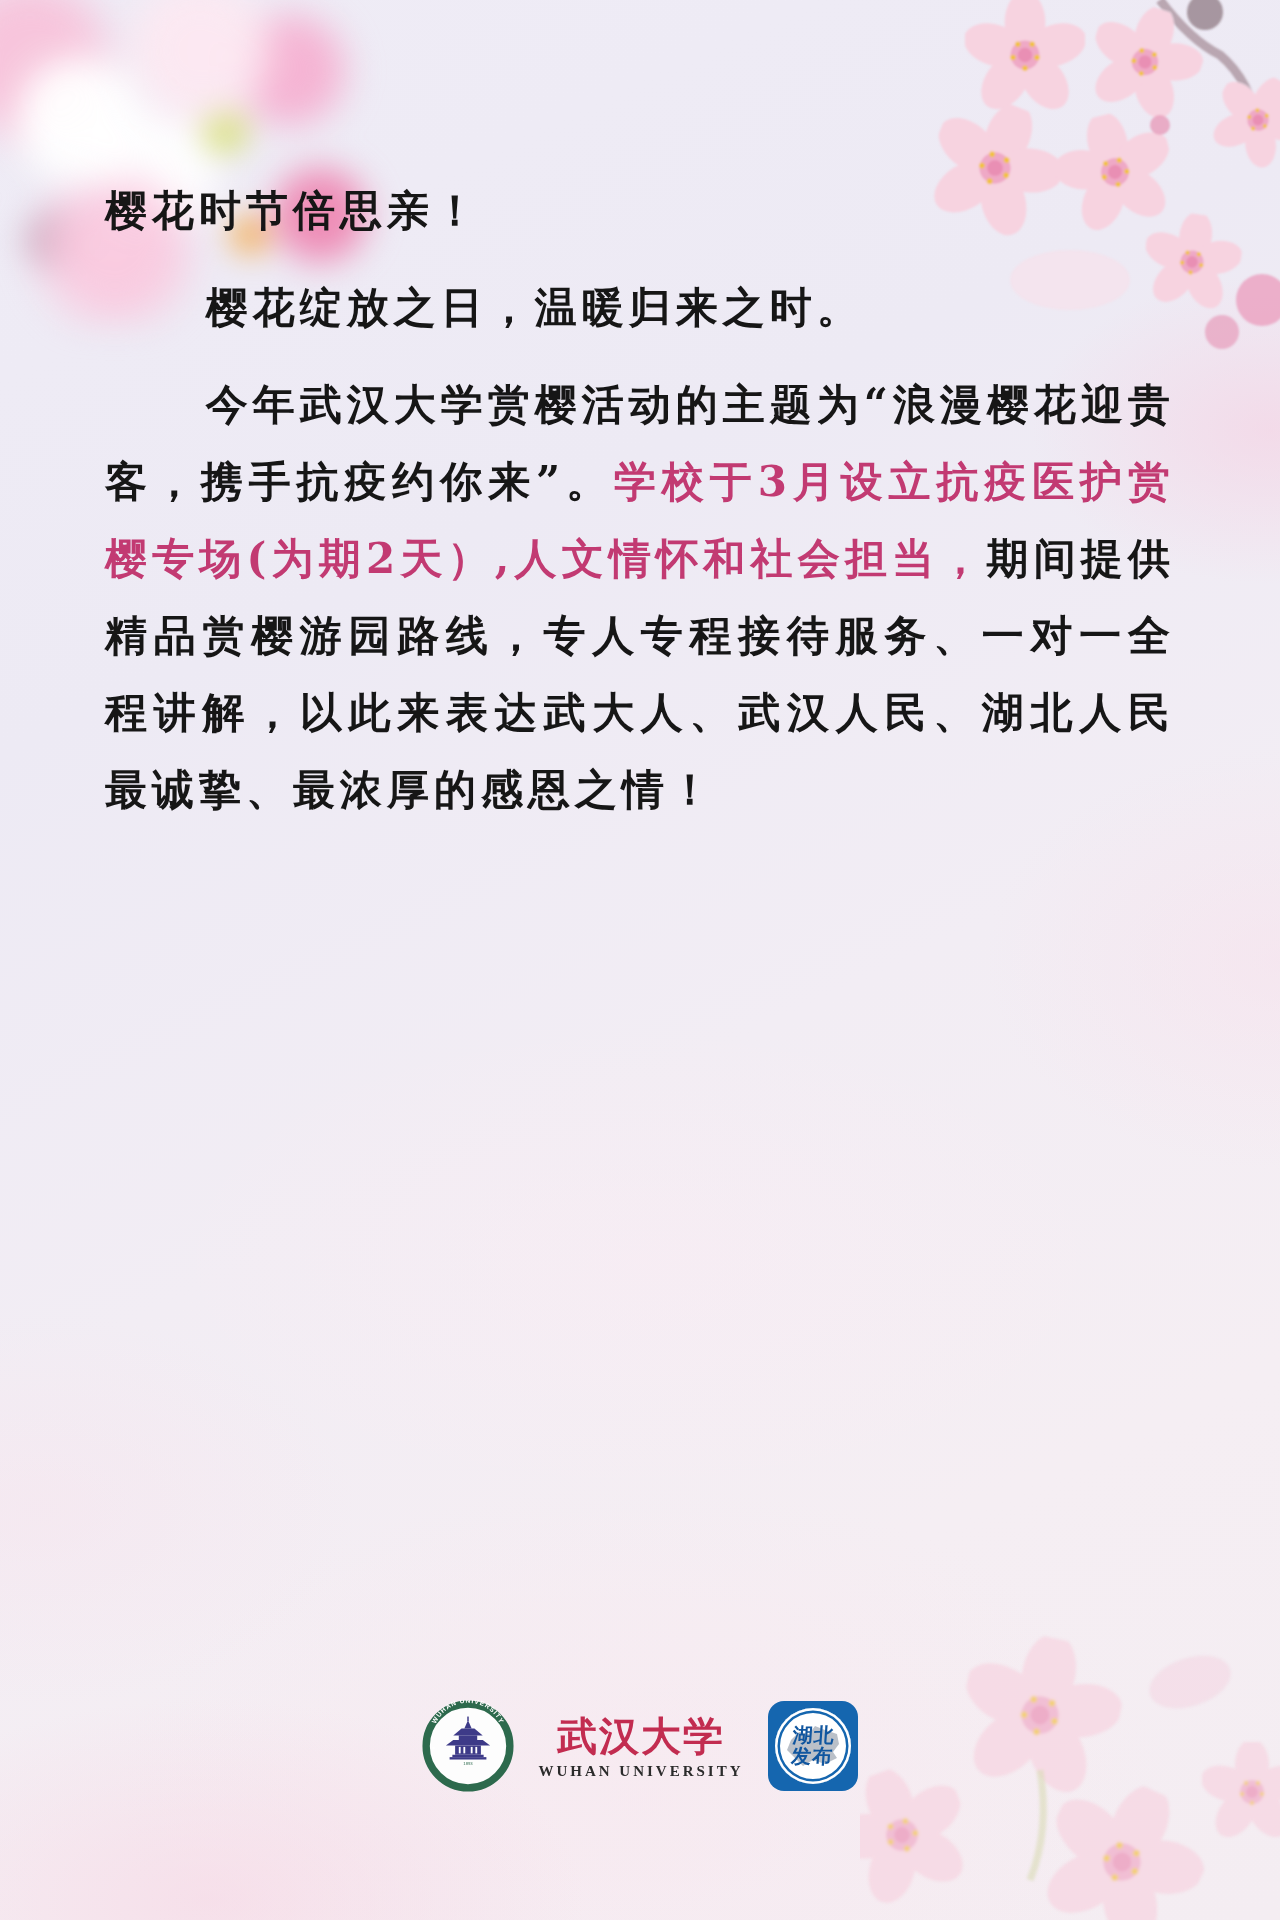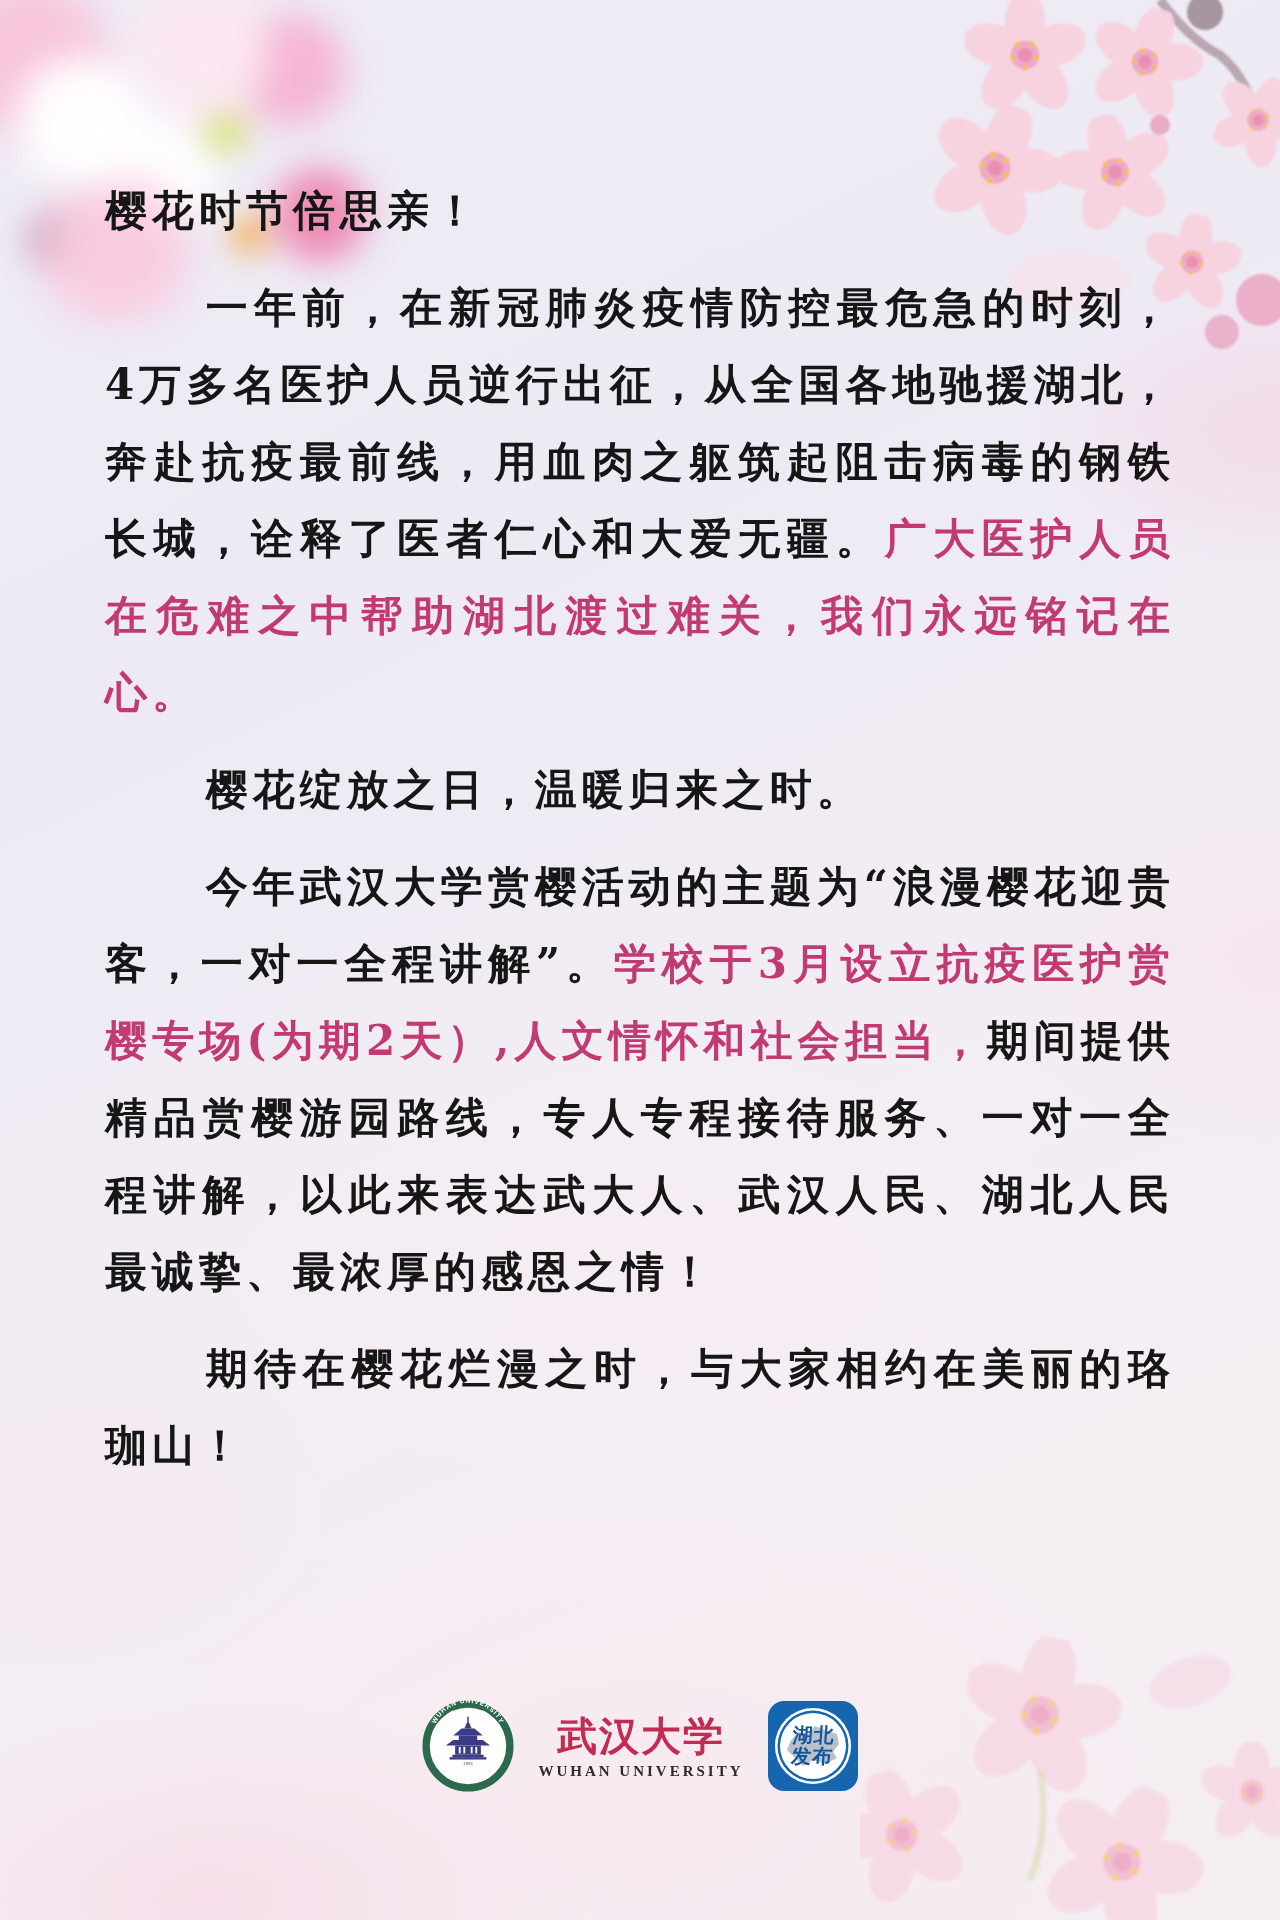--- a/index.html
+++ b/index.html
@@ -139,24 +139,22 @@
       <use href="#blossom" x="-78" y="-78" width="156" height="156" transform="translate(262,242) rotate(25)"></use>
       <use href="#blossom" x="-50" y="-50" width="100" height="100" transform="translate(392,172)"></use>
       <ellipse cx="330" cy="62" rx="42" ry="24" fill="#f3cbdc" opacity=".6" transform="rotate(-18 330 62)"></ellipse>
       <path d="M180,150 Q190,210 170,260" stroke="#cdd39a" stroke-width="7" fill="none" opacity=".6"></path>
     </g>
   </svg>
 
   <div class="letter">
     <p class="salutation">樱花时节倍思亲！</p>
     <div>
-        <p class="para indent"><span class="seg-black">一年前，在新冠肺炎疫情防控最危急的时刻，4万多名医护人员逆行出征，从全国各地驰援湖北，奔赴抗疫最前线，用血肉之躯筑起阻击病毒的钢铁长城，诠释了医者仁心和大爱无疆。</span><span class="seg-pink">广大医护人员在危难之中帮助湖北渡过难关，我们永远铭记在心。</span></p>
         <p class="para indent"><span class="seg-black">樱花绽放之日，温暖归来之时。</span></p>
-        <p class="para indent"><span class="seg-black">今年武汉大学赏樱活动的主题为“浪漫樱花迎贵客，一对一全程讲解”。</span><span class="seg-pink">学校于3月设立抗疫医护赏樱专场(为期2天）,人文情怀和社会担当，</span><span class="seg-black">期间提供精品赏樱游园路线，专人专程接待服务、一对一全程讲解，以此来表达武大人、武汉人民、湖北人民最诚挚、最浓厚的感恩之情！</span></p>
-        <p class="para indent"><span class="seg-black">期待在樱花烂漫之时，与大家相约在美丽的珞珈山！</span></p>
+        <p class="para indent"><span class="seg-black">今年武汉大学赏樱活动的主题为“浪漫樱花迎贵客，携手抗疫约你来”。</span><span class="seg-pink">学校于3月设立抗疫医护赏樱专场(为期2天）,人文情怀和社会担当，</span><span class="seg-black">期间提供精品赏樱游园路线，专人专程接待服务、一对一全程讲解，以此来表达武大人、武汉人民、湖北人民最诚挚、最浓厚的感恩之情！</span></p>
       </div>
   </div>
 
   <div class="footer">
 
     <svg class="seal" viewBox="0 0 100 100">
       <circle cx="50" cy="50" r="45.5" fill="#fdfdfd" stroke="#2d6a4d" stroke-width="8"></circle>
       <defs>
         <path id="sealTopArc" d="M 16,58 A 38,38 0 1 1 84,58"></path>
         <path id="sealBottomArc" d="M 23,45 A 35,35 0 0 0 77,45"></path>

